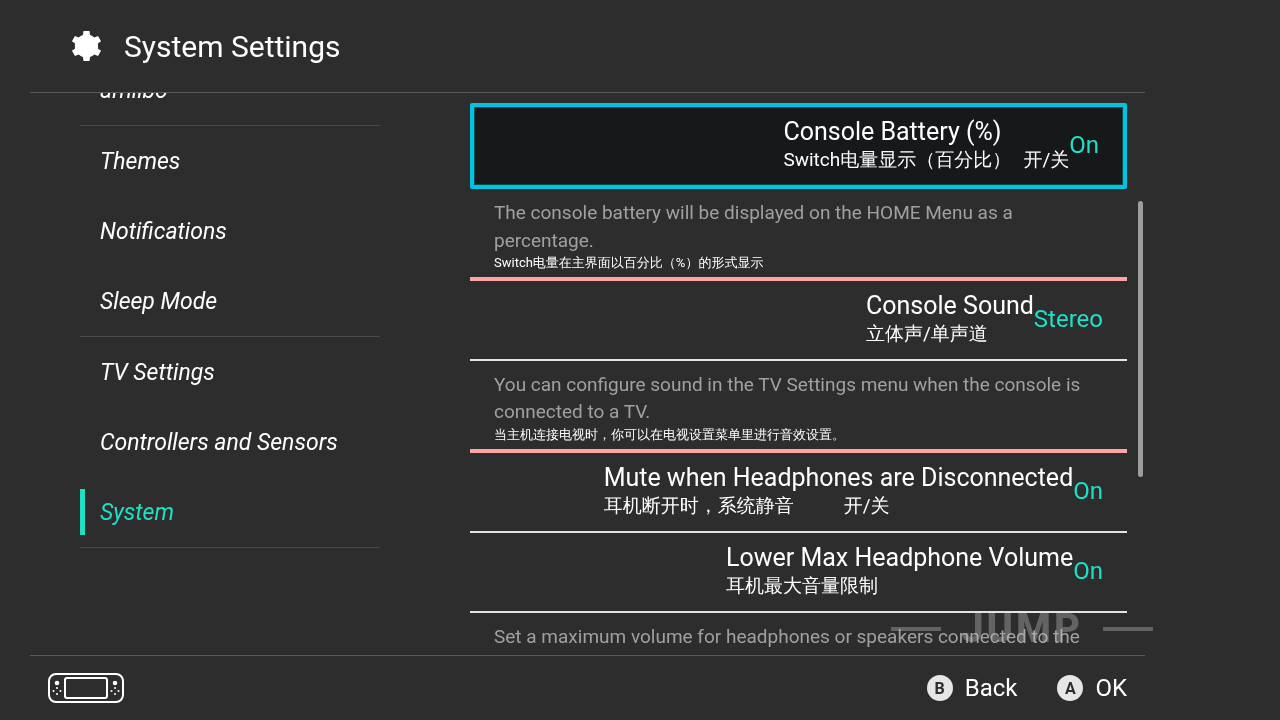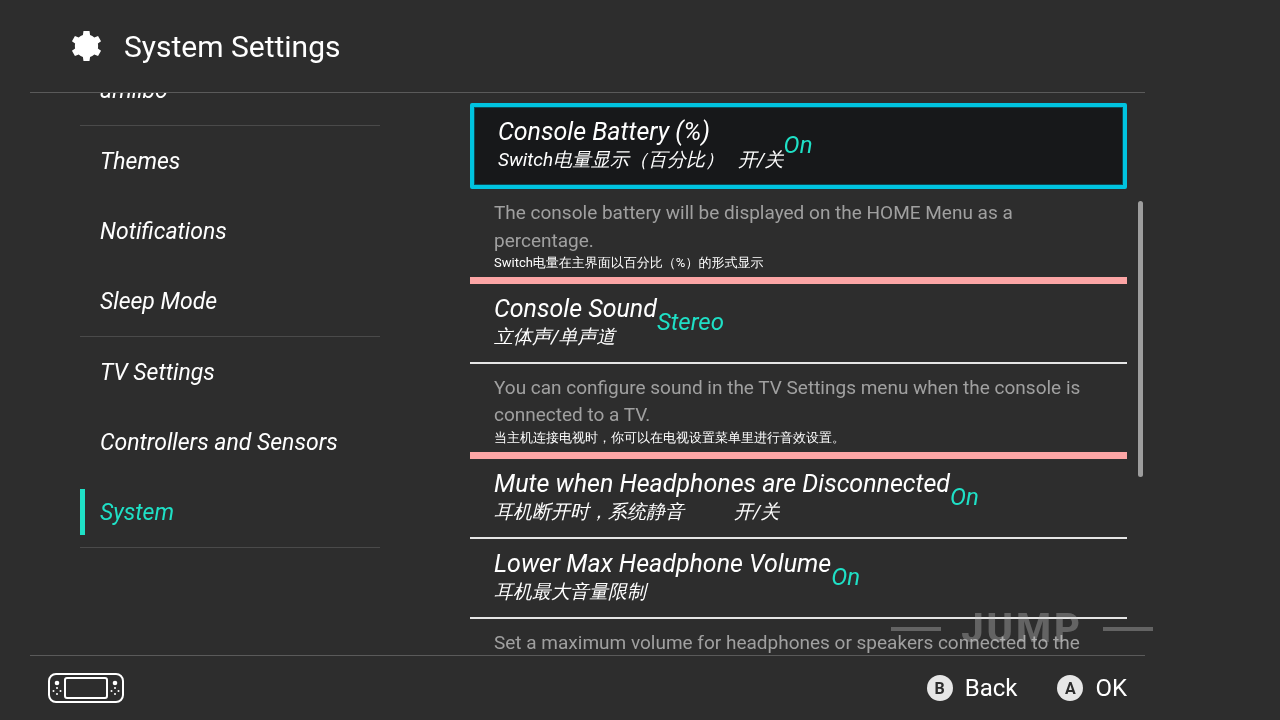--- a/index.html
+++ b/index.html
@@ -20,24 +20,24 @@
   .side-item { height: 70px; display: flex; align-items: center; padding-left: 70px; font-size: 23px; color: #fff; position: relative; cursor: pointer; }
   .side-item.selected { color: #1fe0c6; }
   .side-item.selected::before { content: ""; position: absolute; left: 50px; top: 12px; bottom: 12px; width: 5px; background: #1fe0c6; }
   .side-divider { height: 1px; background: #4a4a4a; margin-left: 50px; margin-right: 50px; }
 
   
   .content { flex: 1; height: 100%; overflow: hidden; position: relative; padding-left: 40px; padding-right: 8px; }
   .content-inner { position: absolute; left: 40px; right: 18px; top: 10px; }
 
   .row { border-bottom: 2px solid #e5e5e5; padding: 10px 24px 12px 24px; position: relative; }
-  .row-main { display: flex; align-items: center; justify-content: flex-start; font-style: italic; }
+  .row-main { display: flex; align-items: center; justify-content: flex-end; }
   .row-title { font-size: 25px; color: #fff; line-height: 1.2; }
   .row-value { font-size: 24px; color: #1fe0c6; }
-  .desc { font-size: 19px; color: #a0a0a0; padding: 10px 24px 4px 24px; line-height: 1.45; border-bottom: 7px solid #fca5a5; }
+  .desc { font-size: 19px; color: #a0a0a0; padding: 10px 24px 4px 24px; line-height: 1.45; border-bottom: 4px solid #fca5a5; }
   .desc .cn { color: #fff; font-size: 13px; }
 
   .row.focused { border: 4px solid #00c4e0; border-radius: 2px; background: #17181a; box-shadow: inset 0 0 0 1px #0b4a55; }
   .row.focused .row-title, .row.focused .row-sub { color: #fff; }
   .sub-inline { font-size:19px; color:#fff; display:flex; }
   .sub-inline .c1 { min-width:240px; }
 
   
   .scroll-track { position: absolute; right: 2px; top: 8px; bottom: 8px; width: 5px; background: transparent; }
   .scroll-thumb { position: absolute; right: 0; width: 5px; background: #9d9d9d; border-radius: 3px; top: 100px; height: 276px; }

